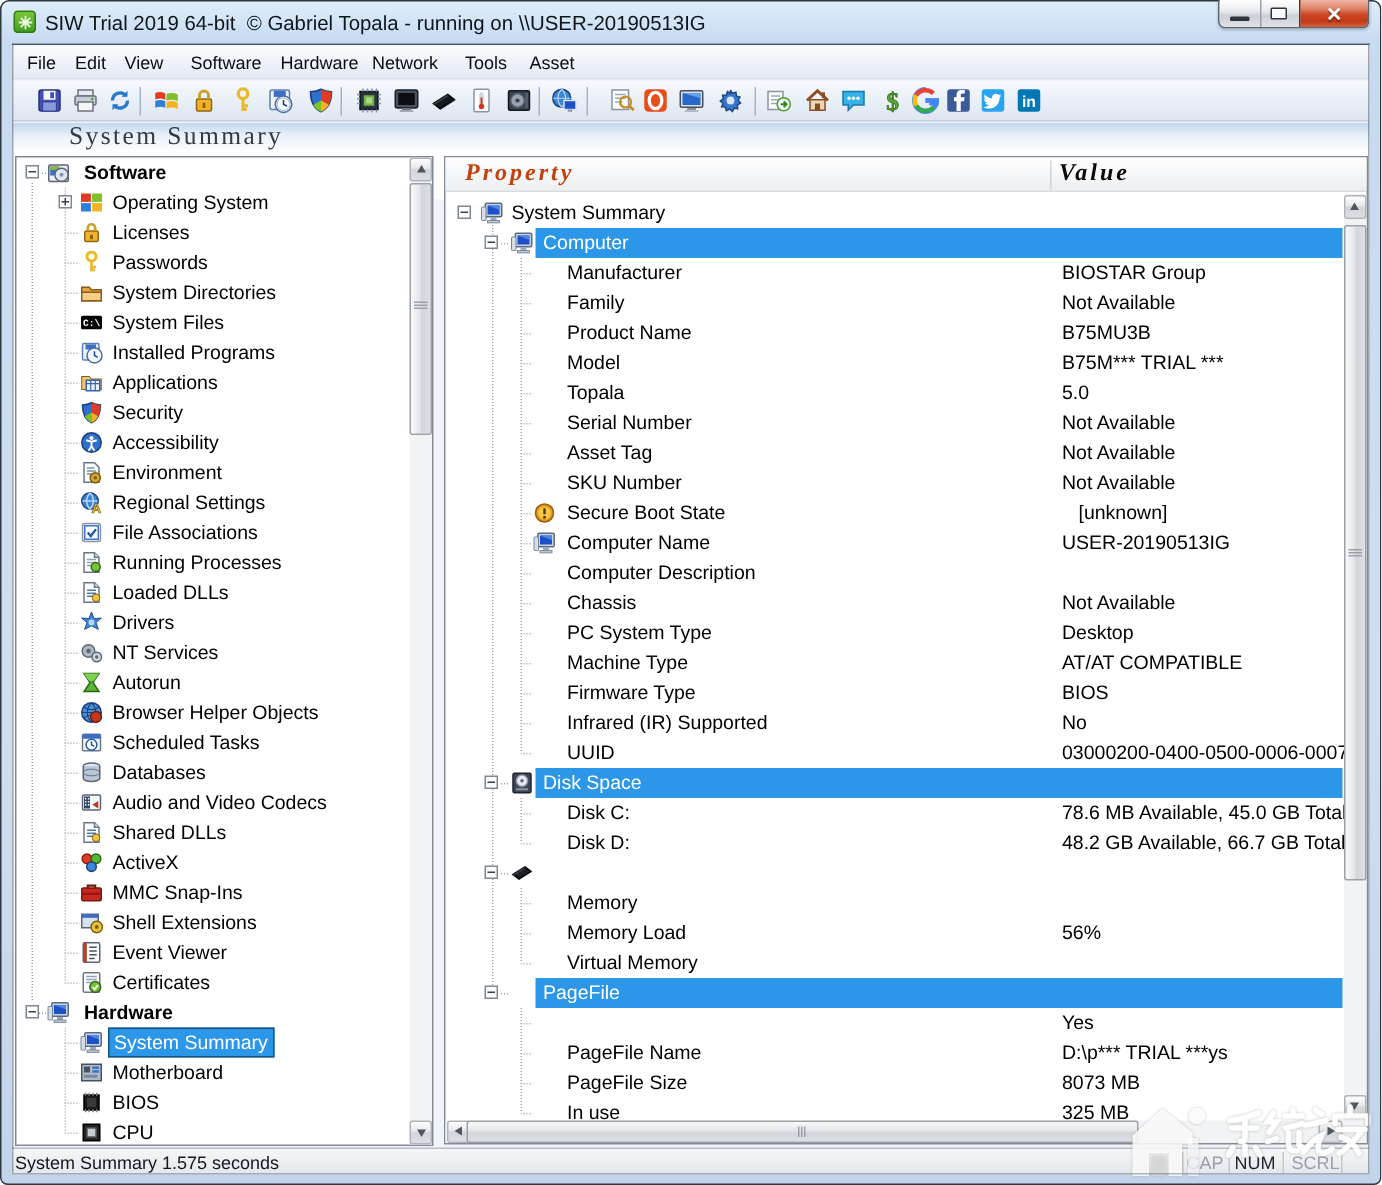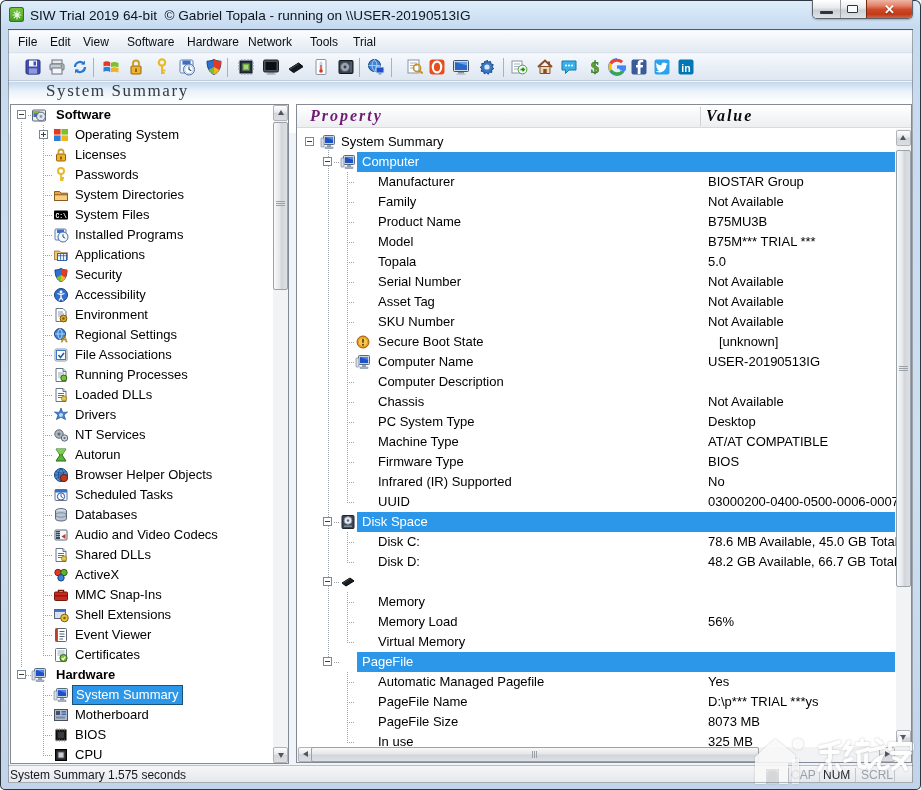--- a/index.html
+++ b/index.html
@@ -51,21 +51,21 @@
 </div>
 <div id="client">
 <div id="menubar">
 <span class="mi" style="left:10px">File</span>
 <span class="mi" style="left:42px">Edit</span>
 <span class="mi" style="left:75px">View</span>
 <span class="mi" style="left:119px">Software</span>
 <span class="mi" style="left:179px">Hardware</span>
 <span class="mi" style="left:240px">Network</span>
 <span class="mi" style="left:302px">Tools</span>
-<span class="mi" style="left:345px">Trial</span>
+<span class="mi" style="left:345px">Asset</span>
 </div>
 <div id="toolbar">
 <div class="tsep" style="left:85px"></div>
 <div class="tsep" style="left:219px"></div>
 <div class="tsep" style="left:351px"></div>
 <div class="tsep" style="left:383px"></div>
 <div class="tsep" style="left:495px"></div>
 <svg style="position:absolute;left:16px;top:4px;" width="18" height="18" viewBox="0 0 18 18">
         <rect x="2" y="2" width="14" height="14" rx="1.5" fill="#4050b8" stroke="#283078"></rect>
         <rect x="5" y="2.5" width="8" height="6" fill="#f4f6fa"></rect>
@@ -479,21 +479,21 @@
 <div class="sbtn" style="right:0;top:0;width:15px;height:16px"></div>
 <div class="arr" style="right:4px;top:5px;border-left:3.5px solid transparent;border-right:3.5px solid transparent;border-bottom:5px solid #50565e"></div>
 <div class="sbtn" style="right:0;bottom:0;width:15px;height:16px"></div>
 <div class="arr" style="right:4px;bottom:5px;border-left:3.5px solid transparent;border-right:3.5px solid transparent;border-top:5px solid #50565e"></div>
 <div class="sthumb" style="right:0;top:17px;width:15px;height:168px"></div>
 <div style="position:absolute;right:3px;top:96px;width:9px;height:1px;background:#9ba1a9;box-shadow:0 2px #9ba1a9,0 4px #9ba1a9"></div>
 </div>
 <div class="panel" id="rpanel">
 <div style="position:absolute;left:0;top:0;width:614px;height:23px;background:linear-gradient(180deg,#ffffff,#f4f5f7 60%,#eceef0);border-bottom:1px solid #d8dbde"></div>
 <div style="position:absolute;left:403px;top:2px;width:1px;height:19px;background:#d0d3d6"></div>
-<div style="position:absolute;left:13px;top:2px;font-family:'Liberation Serif',serif;font-style:italic;font-weight:bold;font-size:16px;letter-spacing:2px;color:#701a75">Property</div>
+<div style="position:absolute;left:13px;top:2px;font-family:'Liberation Serif',serif;font-style:italic;font-weight:bold;font-size:16px;letter-spacing:2px;color:#c2410c">Property</div>
 <div style="position:absolute;left:409px;top:2px;font-family:'Liberation Serif',serif;font-style:italic;font-weight:bold;font-size:16px;letter-spacing:2px;color:#0a0a0a">Value</div>
 <div class="vdot" style="left:31px;top:45px;height:512px"></div>
 <div class="vdot" style="left:50px;top:67px;height:330px"></div>
 <div class="vdot" style="left:50px;top:427px;height:30px"></div>
 <div class="vdot" style="left:50px;top:487px;height:50px"></div>
 <div class="vdot" style="left:50px;top:567px;height:70px"></div>
 <div class="eb" style="left:8px;top:32px">
         <i></i>
       </div>
 <svg style="position:absolute;left:23px;top:29px;" width="16" height="16" viewBox="0 0 16 16">
@@ -613,21 +613,20 @@
 <span class="lbl" style="left:81px;top:507px">Memory Load</span>
 <span class="lbl" style="left:411px;top:507px">56%</span>
 <div class="hdot" style="left:50px;top:537px;width:8px"></div>
 <span class="lbl" style="left:81px;top:527px">Virtual Memory</span>
 <div class="hdot" style="left:37px;top:557px;width:6px"></div>
 <div class="eb" style="left:26px;top:552px">
         <i></i>
       </div>
 <div class="grow" style="top:547px;padding-left:5px">PageFile</div>
 <div class="hdot" style="left:50px;top:577px;width:8px"></div>
-<span class="lbl" style="left:81px;top:567px">Automatic Managed Pagefile</span>
 <span class="lbl" style="left:411px;top:567px">Yes</span>
 <div class="hdot" style="left:50px;top:597px;width:8px"></div>
 <span class="lbl" style="left:81px;top:587px">PageFile Name</span>
 <span class="lbl" style="left:411px;top:587px">D:\p*** TRIAL ***ys</span>
 <div class="hdot" style="left:50px;top:617px;width:8px"></div>
 <span class="lbl" style="left:81px;top:607px">PageFile Size</span>
 <span class="lbl" style="left:411px;top:607px">8073 MB</span>
 <div class="hdot" style="left:50px;top:637px;width:8px"></div>
 <span class="lbl" style="left:81px;top:627px">In use</span>
 <span class="lbl" style="left:411px;top:627px">325 MB</span>

